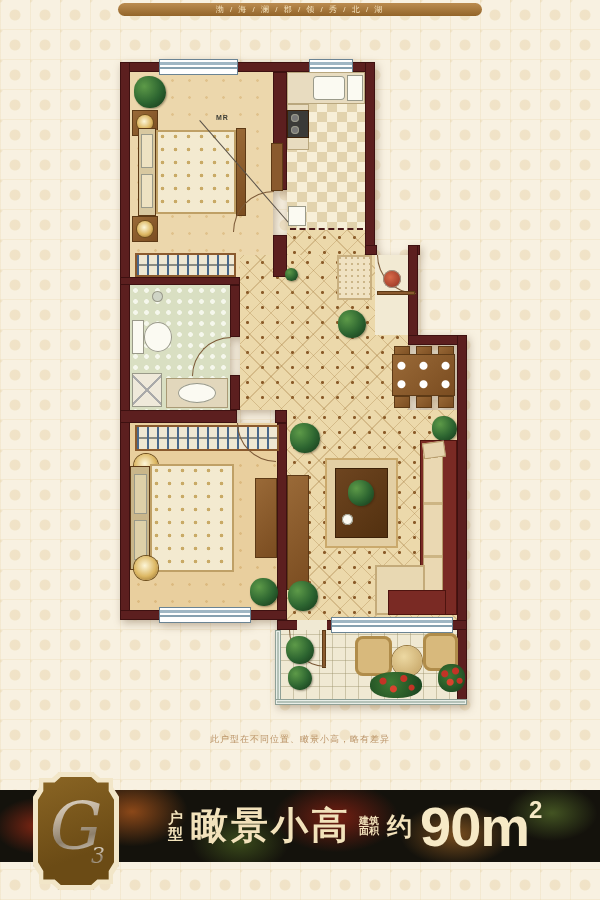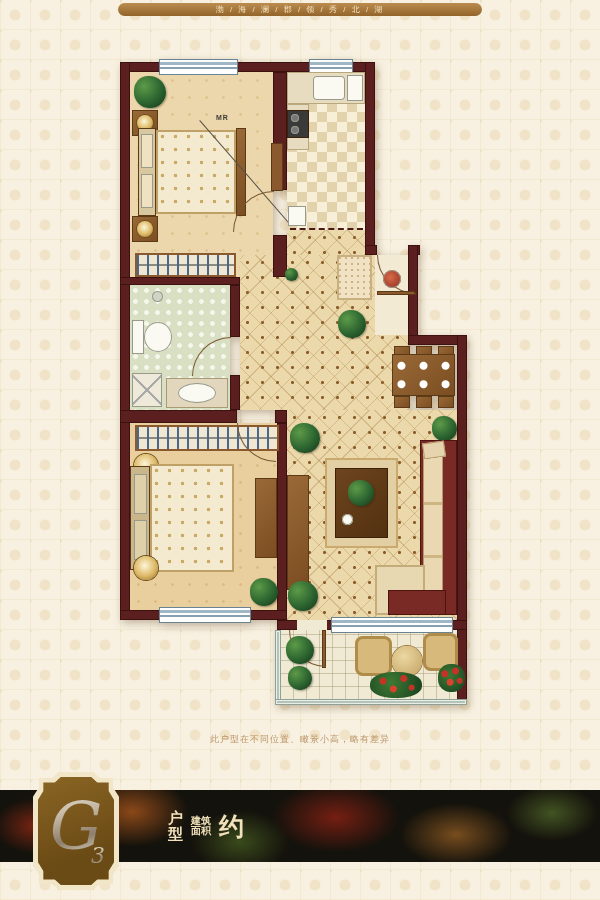--- a/index.html
+++ b/index.html
@@ -222,25 +222,27 @@
 </div>
 
 <div class="disclaimer">此户型在不同位置、瞰景小高，略有差异</div>
 
 <div class="band">
   <div class="band-row">
     <div class="vcol" style="font-size:15px;">
       <span>户</span>
       <span>型</span>
     </div>
+    <div class="band-title">瞰景小高</div>
     <div class="vcol" style="font-size:10px;">
       <span>建筑</span>
       <span>面积</span>
     </div>
     <div class="approx">约</div>
+    <div class="area"><span>90m</span><sup>2</sup></div>
   </div>
 </div>
 
 <div class="badge">
   <div class="badge-in"></div>
   <div class="badge-g">G</div>
   <div class="badge-3">3</div>
 </div>
 
 </body></html>

